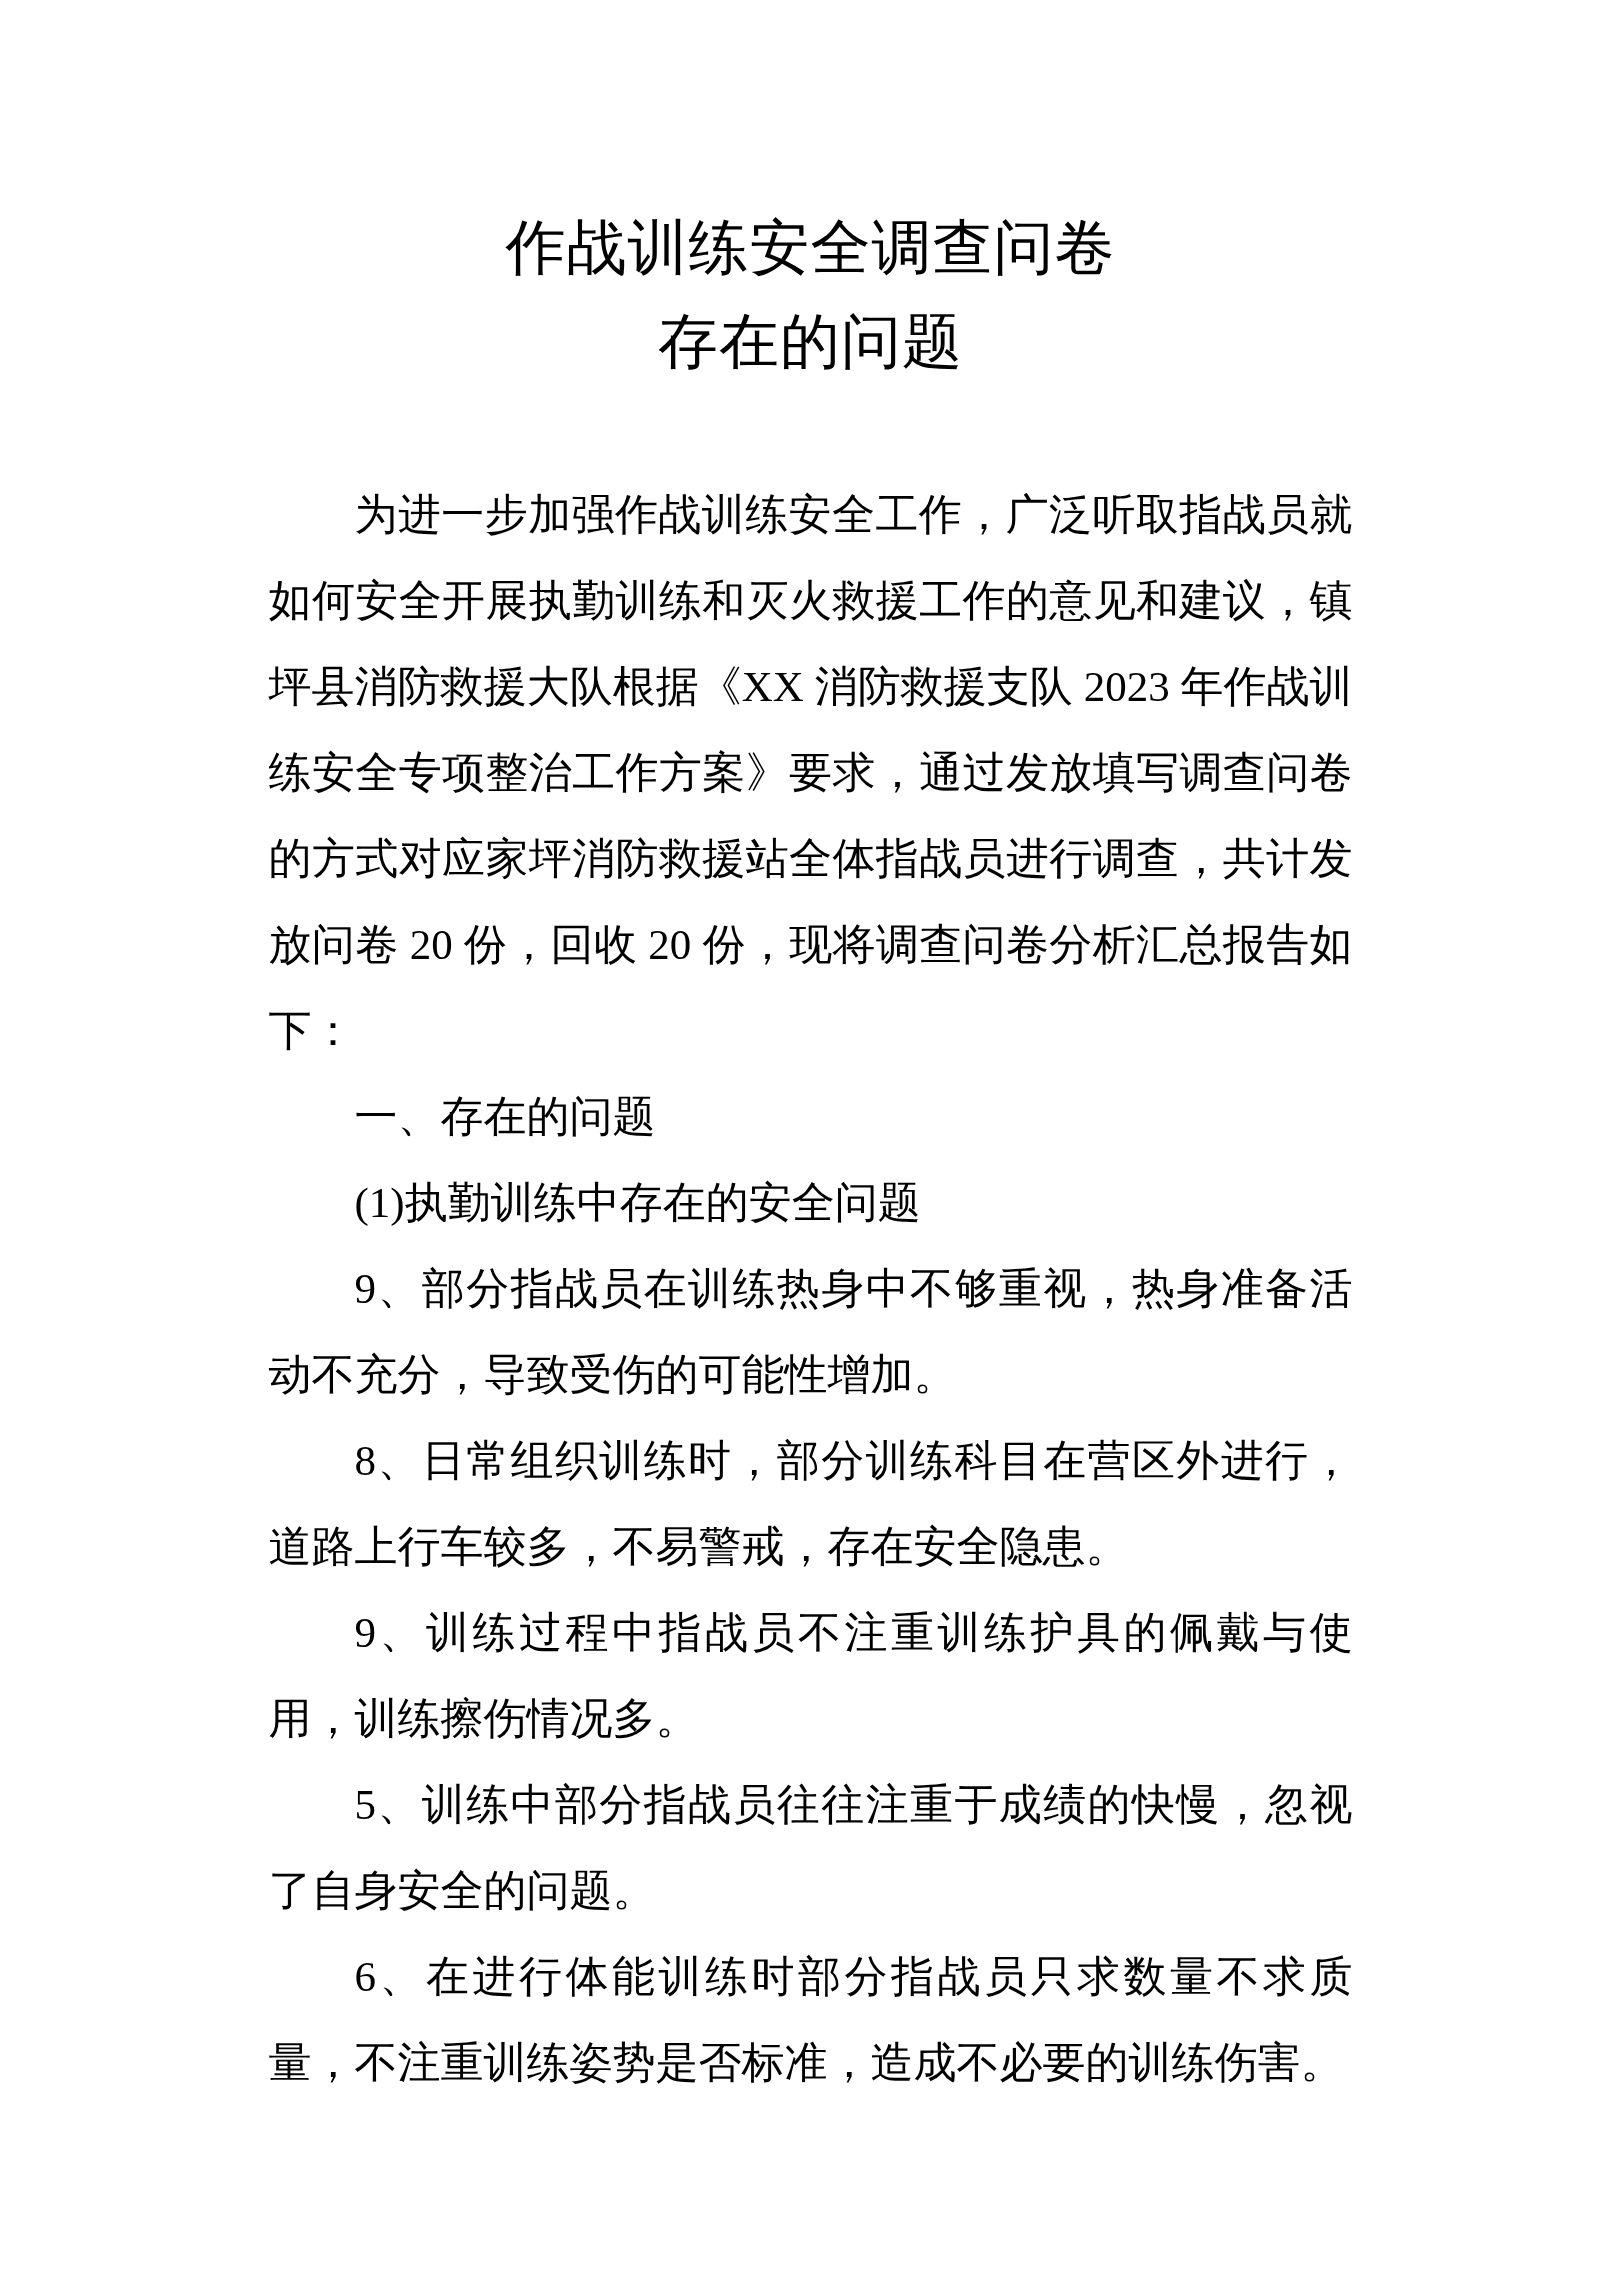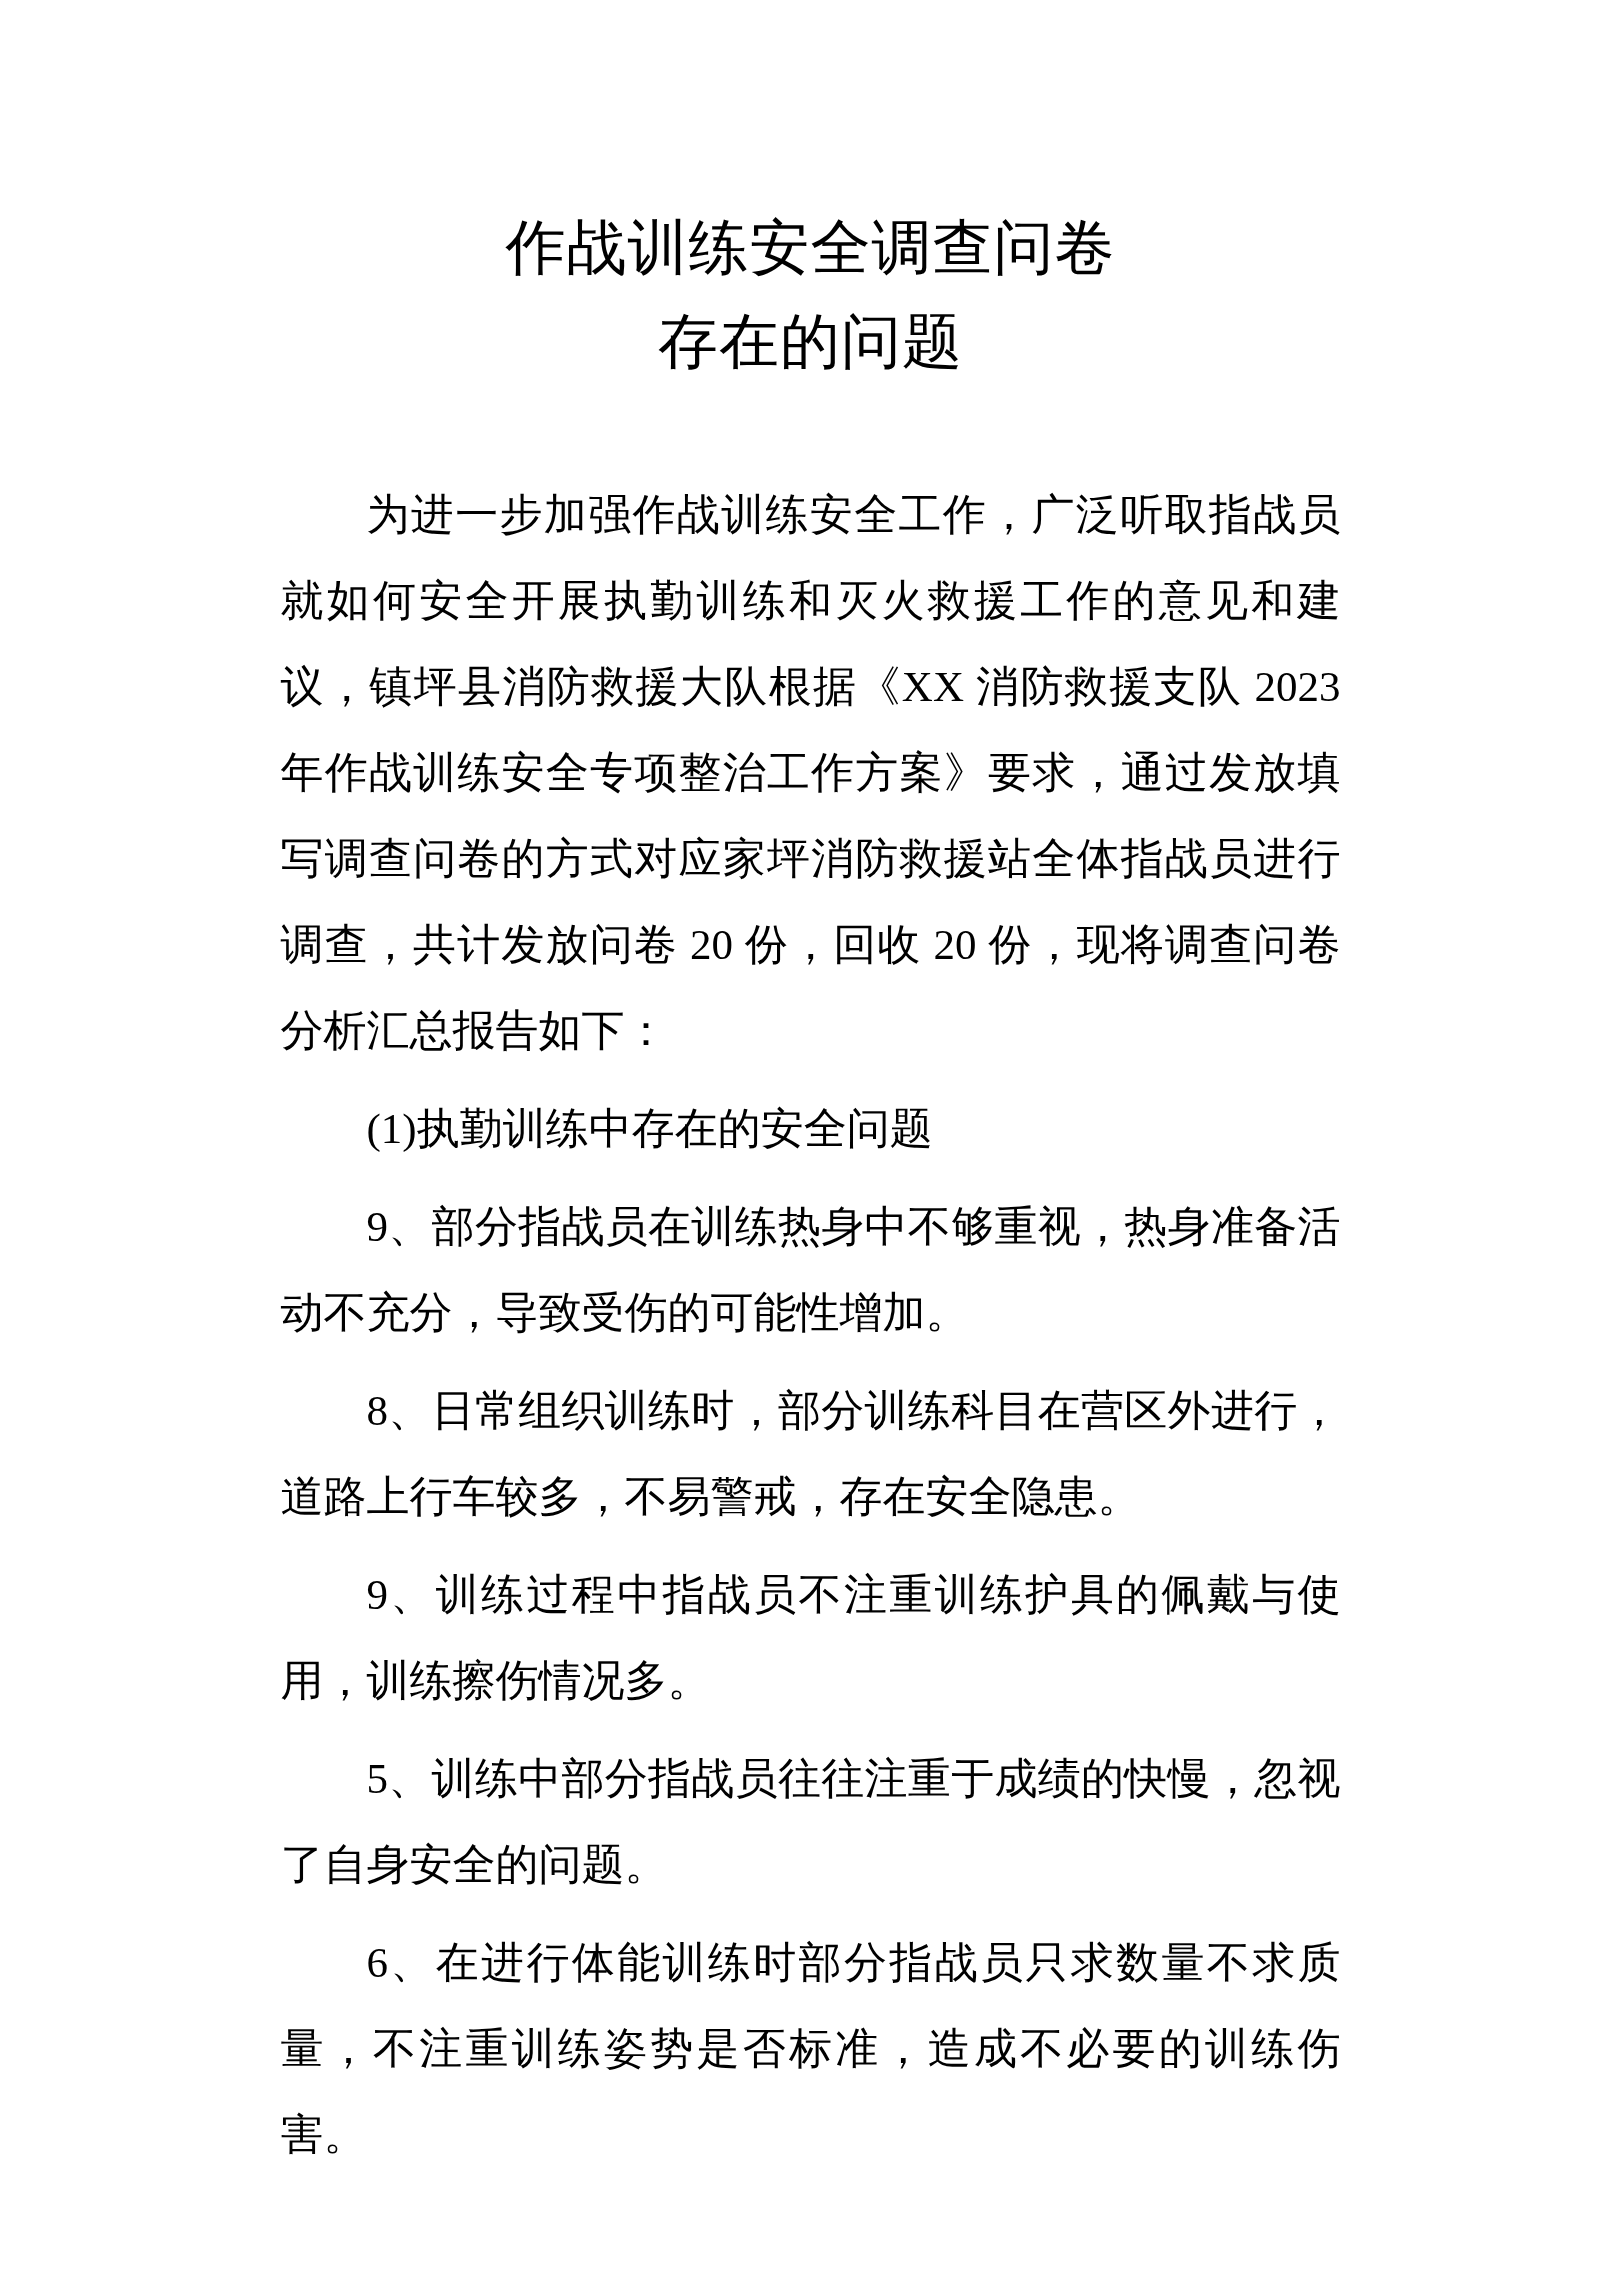--- a/index.html
+++ b/index.html
@@ -29,21 +29,21 @@
     font-size: 60px;
     line-height: 94px;
     font-family: "Liberation Sans", "DejaVu Sans", sans-serif;
     font-weight: 500;
     letter-spacing: 1px;
   }
   .body-text {
     margin-top: 83px;
   }
   .para {
-    margin: 12px;
+    margin: 0;
     font-size: 43px;
     line-height: 86px;
     text-indent: 2em;
     text-align: justify;
     text-justify: inter-ideograph;
     font-weight: 400;
   }
 </style>
 </head>
 <body>
@@ -51,20 +51,21 @@
 <div class="page">
   <div class="content">
 
     <div class="doc-title">
       <div>作战训练安全调查问卷</div>
       <div>存在的问题</div>
     </div>
 
     <div class="body-text">
       <p class="para">为进一步加强作战训练安全工作，广泛听取指战员就如何安全开展执勤训练和灭火救援工作的意见和建议，镇坪县消防救援大队根据《XX 消防救援支队 2023 年作战训练安全专项整治工作方案》要求，通过发放填写调查问卷的方式对应家坪消防救援站全体指战员进行调查，共计发放问卷 20 份，回收 20 份，现将调查问卷分析汇总报告如下：</p>
+      <p class="para">一、存在的问题</p>
       <p class="para">(1)执勤训练中存在的安全问题</p>
       <p class="para">9、部分指战员在训练热身中不够重视，热身准备活动不充分，导致受伤的可能性增加。</p>
       <p class="para">8、日常组织训练时，部分训练科目在营区外进行，道路上行车较多，不易警戒，存在安全隐患。</p>
       <p class="para">9、训练过程中指战员不注重训练护具的佩戴与使用，训练擦伤情况多。</p>
       <p class="para">5、训练中部分指战员往往注重于成绩的快慢，忽视了自身安全的问题。</p>
       <p class="para">6、在进行体能训练时部分指战员只求数量不求质量，不注重训练姿势是否标准，造成不必要的训练伤害。</p>
     </div>
 
   </div>
 </div>

